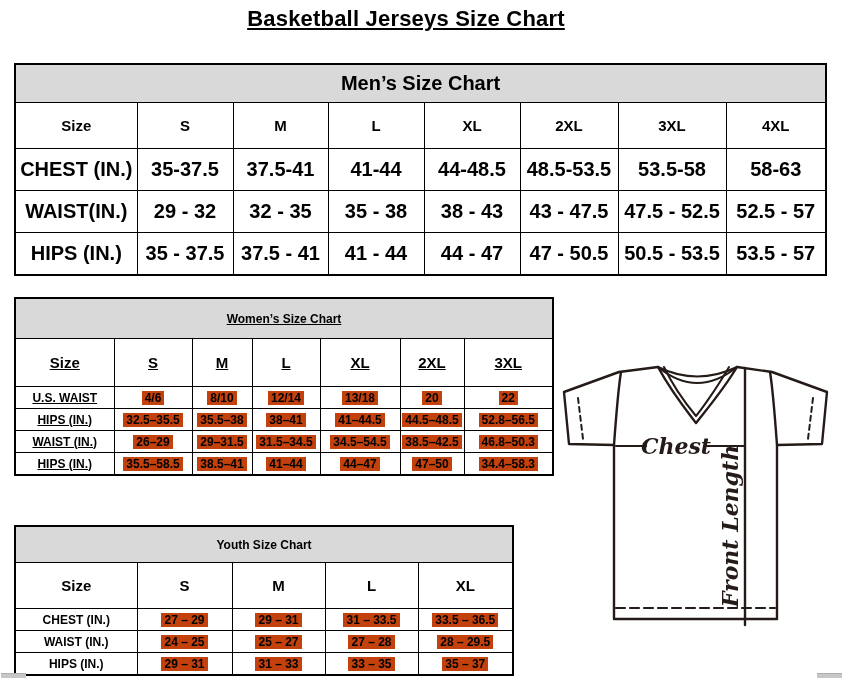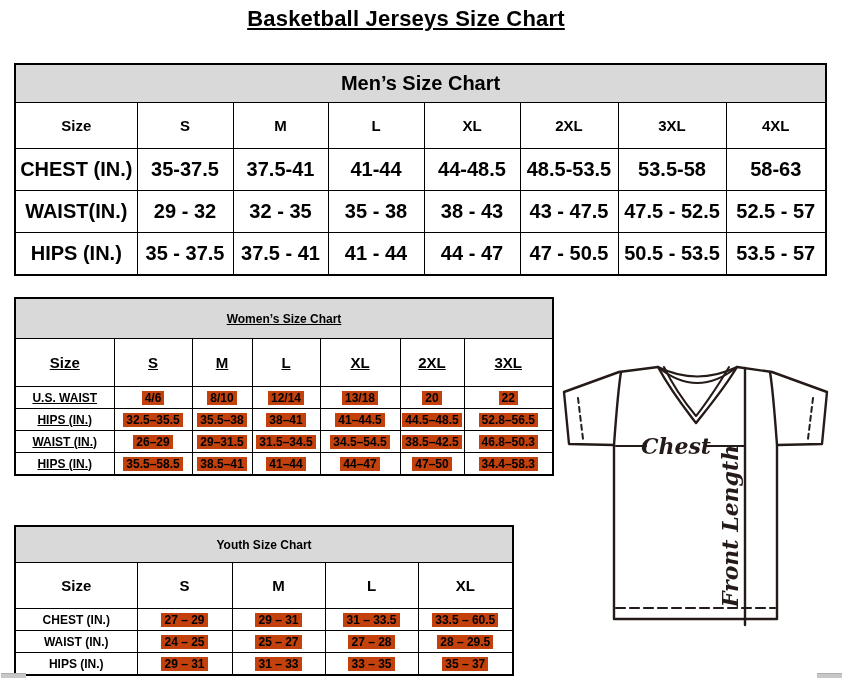--- a/index.html
+++ b/index.html
@@ -188,21 +188,21 @@
       <td>S</td>
       <td>M</td>
       <td>L</td>
       <td>XL</td>
     </tr>
     <tr class="data-row">
       <td>CHEST (IN.)</td>
       <td><span class="hl">27 – 29</span></td>
       <td><span class="hl">29 – 31</span></td>
       <td><span class="hl">31 – 33.5</span></td>
-      <td><span class="hl">33.5 – 60.5</span></td>
+      <td><span class="hl">33.5 – 36.5</span></td>
     </tr>
     <tr class="data-row">
       <td>WAIST (IN.)</td>
       <td><span class="hl">24 – 25</span></td>
       <td><span class="hl">25 – 27</span></td>
       <td><span class="hl">27 – 28</span></td>
       <td><span class="hl">28 – 29.5</span></td>
     </tr>
     <tr class="data-row">
       <td>HIPS (IN.)</td>

